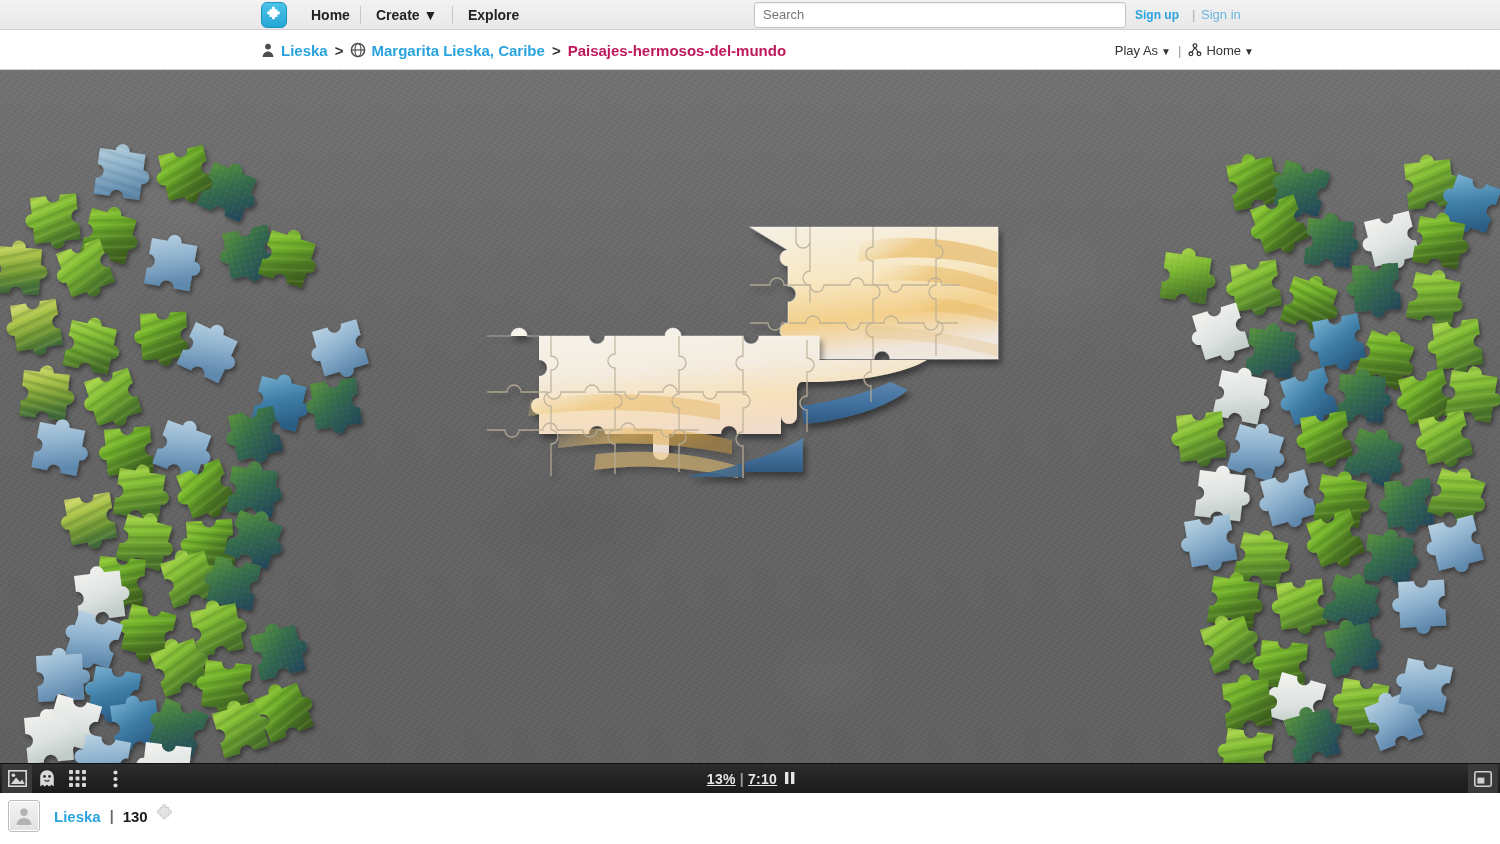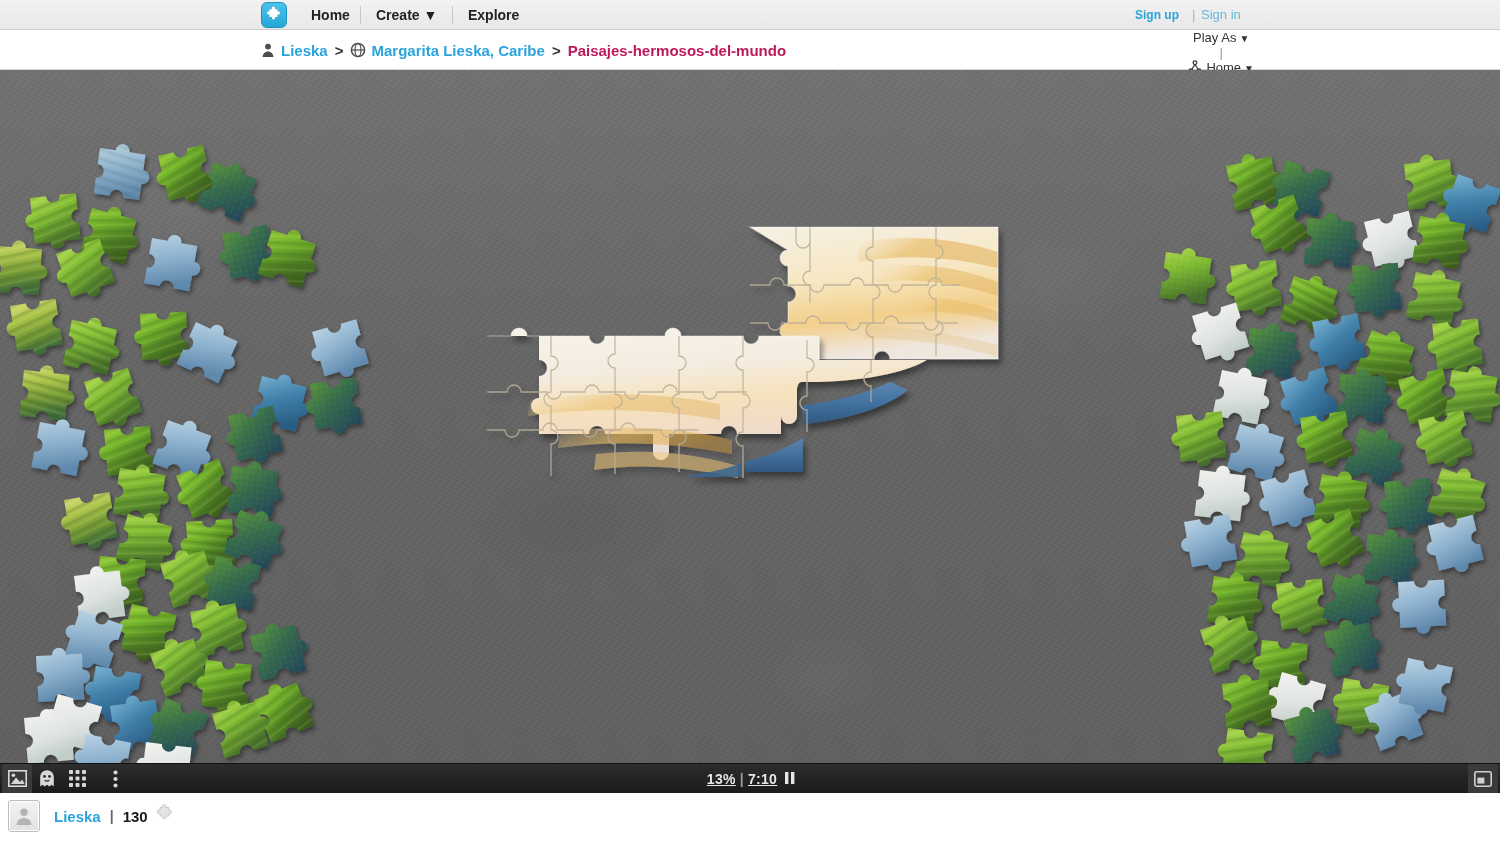--- a/index.html
+++ b/index.html
@@ -70,21 +70,21 @@
     display: inline-block; width: 16px; height: 16px;
     margin-right: 5px; vertical-align: middle;
   }
   .crumb-link { color: #2aa3dd; cursor: pointer; white-space: nowrap; }
   .crumb-sep { color: #333; margin: 0 7px; }
   .crumb-current { color: #be185d; white-space: nowrap; }
   .crumb-group { display: flex; align-items: center; }
 
   .crumbtools {
     position: absolute; right: 246px; top: 0; height: 40px;
-    display: flex; align-items: center; font-size: 13px; color: #333; flex-direction: column;
+    display: flex; align-items: center; font-size: 13px; color: #333;
   }
   .crumbtools .tool { cursor: pointer; white-space: nowrap; }
   .crumbtools .tsep { margin: 0 7px; color: #999; }
   .share-icon { display: inline-block; width: 14px; height: 14px; margin-right: 4px; vertical-align: -2px; }
   .caret { font-size: 10px; margin-left: 3px; }
 
   
   .board {
     position: absolute; left: 0; top: 70px; width: 1500px; height: 693px;
     overflow: hidden;
@@ -171,20 +171,21 @@
       </div>
       <div class="navsep" style="left:360px"></div>
       <div class="navlink" style="left:364px">
         <span>Create ▼</span>
       </div>
       <div class="navsep" style="left:452px"></div>
       <div class="navlink" style="left:456px">
         <span>Explore</span>
       </div>
 
+      <input class="searchbox" type="text" placeholder="Search" style="">
 
       <div class="signup">Sign up</div>
       <div class="pipe2">|</div>
       <div class="signin">Sign in</div>
     </div>
   </div>
 
   <div class="crumbbar">
     <div class="crumbs">
       <span class="crumb-group">

